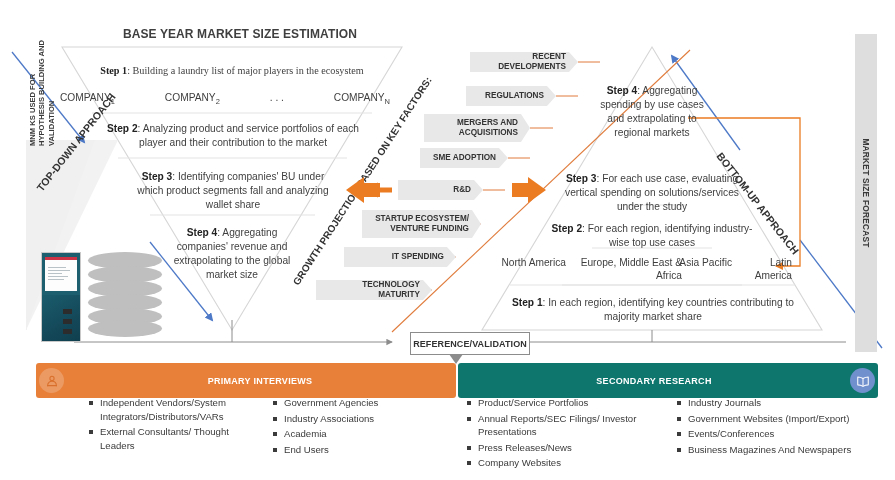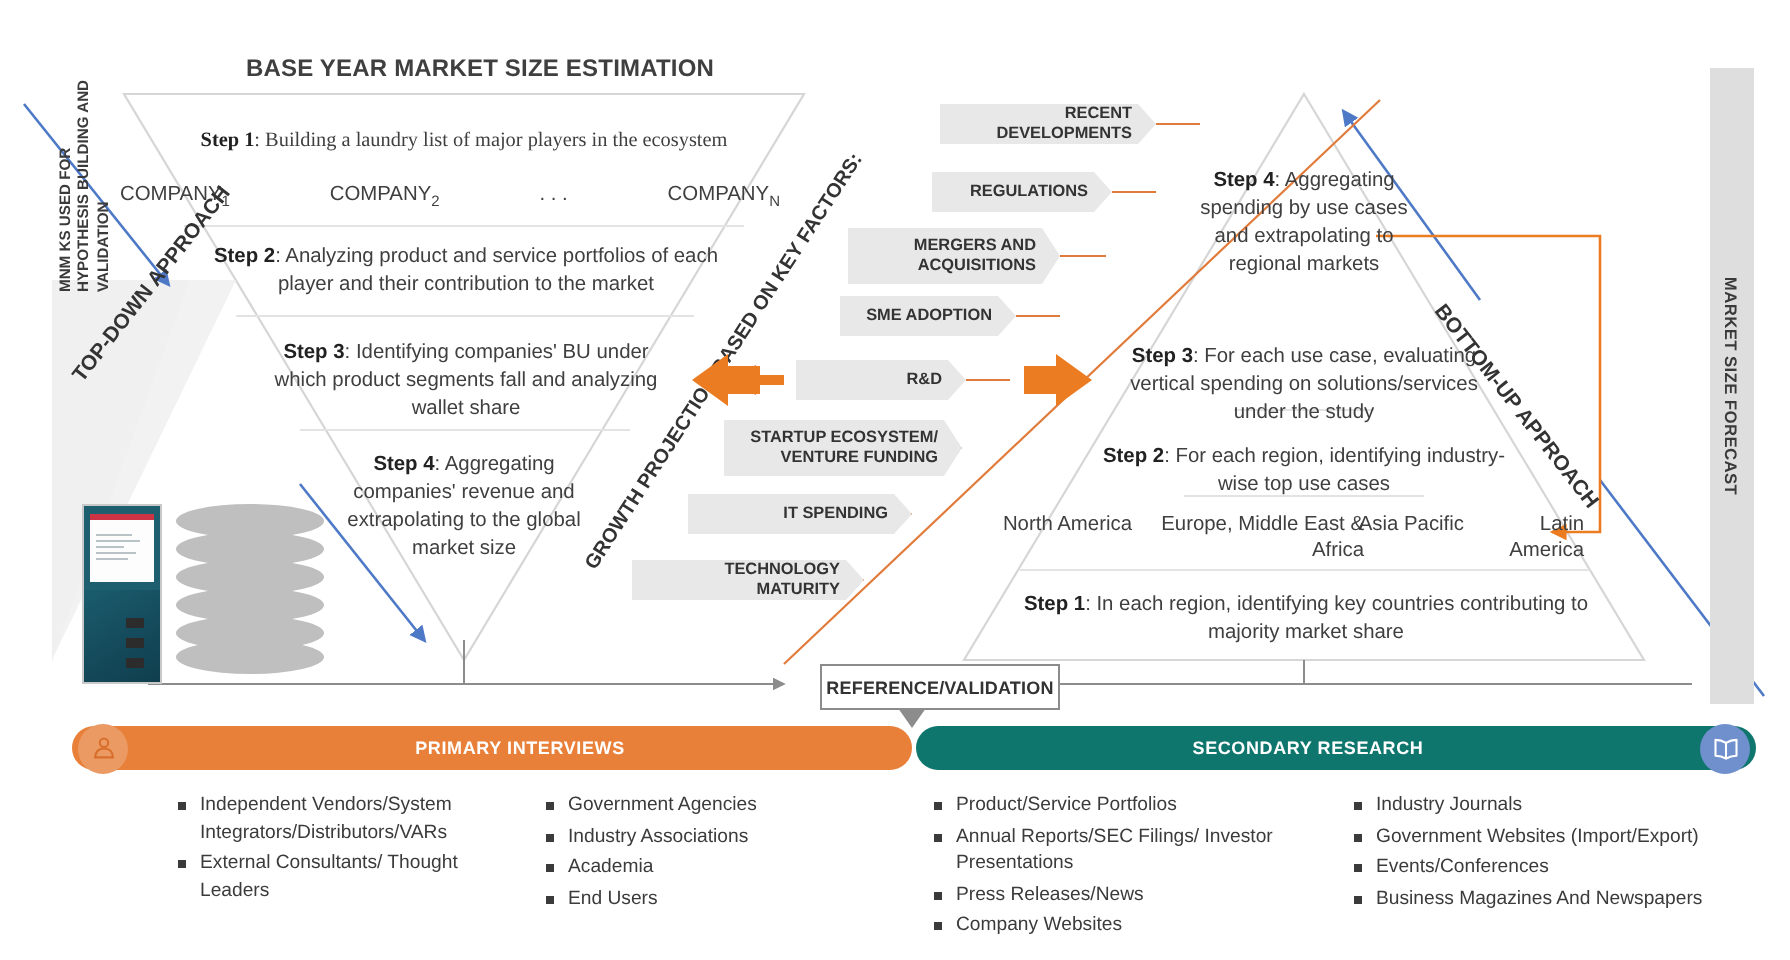--- a/index.html
+++ b/index.html
@@ -63,21 +63,21 @@
      border:1px solid #8c8c8c;display:flex;align-items:center;justify-content:center;
      font-size:9px;font-weight:bold;color:#333;letter-spacing:.1px;margin-left:12px;}
 
   
   #forecast-bar{left:855px;top:34px;width:22px;height:318px;background:#dedede;
      display:flex;align-items:center;justify-content:center;}
   #forecast-bar span{transform:rotate(90deg);white-space:nowrap;
      font-size:8.4px;font-weight:bold;color:#3a3a3a;letter-spacing:.2px;}
 
   
-  .panel{position:absolute;top:363px;height:22px;border-radius:13px;
+  .panel{position:absolute;top:363px;height:35px;border-radius:3px;
      display:flex;align-items:center;}
   #primary-bar{left:36px;width:420px;background:#e8803a;}
   #secondary-bar{left:458px;width:420px;background:#0f766e;}
   .panel .ptitle{flex:1;text-align:center;color:#fff;font-size:9px;
      font-weight:bold;letter-spacing:.3px;}
   .badge{width:25px;height:25px;border-radius:50%;display:flex;align-items:center;
      justify-content:center;flex:0 0 auto;}
   #primary-badge{background:#eb9a63;margin-left:3px;}
   #secondary-badge{background:#6f8fcd;margin-right:3px;}
 

